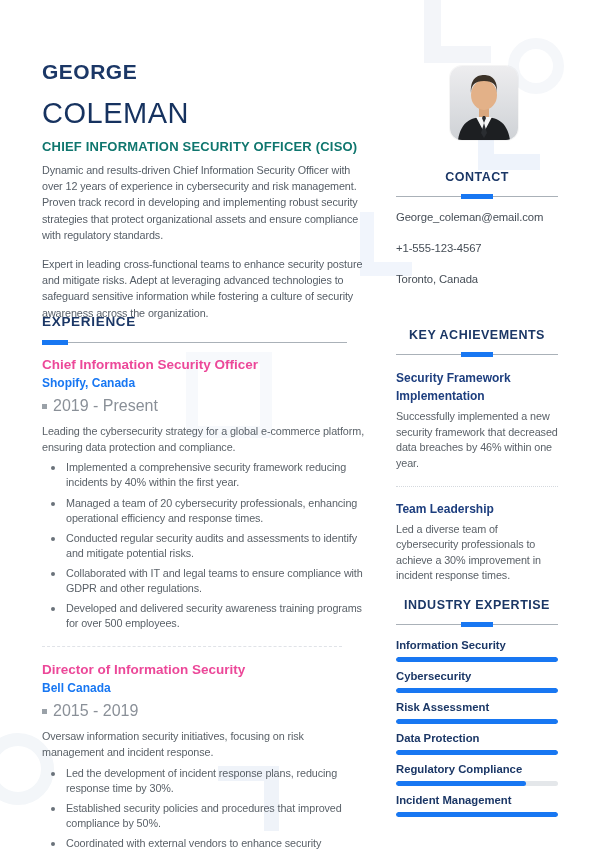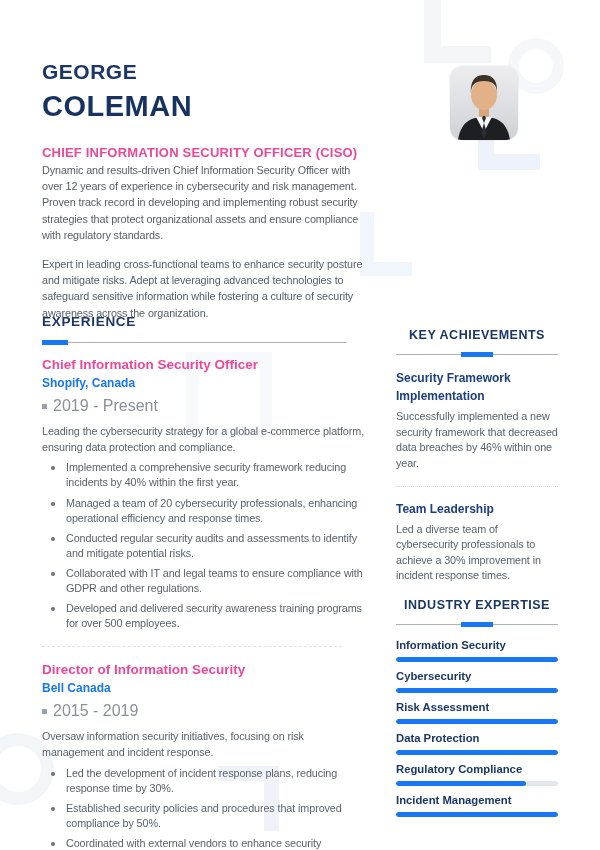--- a/index.html
+++ b/index.html
@@ -12,22 +12,22 @@
   .d1{left:424px;top:-12px;width:50px;height:58px;border-left:17px solid #f3f5f9;border-bottom:17px solid #f3f5f9;}
   .d2{left:508px;top:38px;width:34px;height:34px;border:11px solid #f5f7fa;border-radius:50%;}
   .d3{left:478px;top:96px;width:46px;height:58px;border-left:16px solid #eef3fb;border-bottom:16px solid #eef3fb;}
   .d4{left:360px;top:212px;width:38px;height:50px;border-left:14px solid #f1f5fc;border-bottom:14px solid #f1f5fc;}
   .d5{left:186px;top:352px;width:62px;height:62px;border:12px solid #f7f9fc;}
   .d6{left:-18px;top:733px;width:46px;height:46px;border:13px solid #f3f6f9;border-radius:50%;}
   .d7{left:218px;top:766px;width:46px;height:50px;border-right:15px solid #eff3f9;border-top:15px solid #eff3f9;}
   
   .name-block{position:absolute;left:42px;top:60px;}
   .first-name{font-size:21px;font-weight:700;color:#1b3766;letter-spacing:.5px;}
-  .last-name{font-size:29px;font-weight:700;color:#16325f;letter-spacing:.5px;margin-top:6px;}
-  .job-headline{font-size:13px;font-weight:700;color:#ec4899;margin-top:22px;letter-spacing:.2px;}
+  .last-name{font-size:29px;font-weight:400;color:#16325f;letter-spacing:.5px;margin-top:13px;}
+  .job-headline{font-size:13px;font-weight:700;color:#0f766e;margin-top:9px;letter-spacing:.2px;}
   .photo{position:absolute;left:450px;top:66px;width:68px;height:74px;border-radius:12px;overflow:hidden;box-shadow:0 0 0 1px rgba(0,0,0,.04);}
   
   .summary{position:absolute;left:42px;top:162px;width:324px;}
   .summary p{margin:0 0 13px 0;font-size:10.8px;line-height:1.5;letter-spacing:-.1px;color:#565e67;}
   .experience{position:absolute;left:42px;top:314px;width:324px;}
   .sec-heading-left{font-size:13.5px;font-weight:800;color:#1b3766;letter-spacing:.7px;margin:0 0 11px 0;}
   .sec-line{position:relative;height:5px;margin-bottom:12px;}
   .sec-line .track{position:absolute;left:0;right:0;top:2px;height:1px;background:#aab1b8;}
   .sec-line.left-line{width:305px;}
   .sec-line.left-line .seg{position:absolute;left:0;top:0;width:26px;height:5px;background:#1877f2;}
@@ -135,20 +135,30 @@
       <p class="desc">Oversaw information security initiatives, focusing on risk management and incident response.</p>
       <ul class="bullets">
         <li>Led the development of incident response plans, reducing response time by 30%.</li>
         <li>Established security policies and procedures that improved compliance by 50%.</li>
         <li>Coordinated with external vendors to enhance security measures across all platforms.</li>
 
       </ul>
     </article>
   </section>
 
+  <aside class="contact">
+    <h2 class="sec-heading-right">CONTACT</h2>
+    <div class="sec-line center-line">
+      <span class="track"></span>
+        <span class="seg"></span>
+    </div>
+    <div class="contact-item">George_coleman@email.com</div>
+    <div class="contact-item">+1-555-123-4567</div>
+    <div class="contact-item">Toronto, Canada</div>
+  </aside>
 
   <aside class="achievements">
     <h2 class="sec-heading-right">KEY ACHIEVEMENTS</h2>
     <div class="sec-line center-line">
       <span class="track"></span>
         <span class="seg"></span>
     </div>
     <div>
       <div class="ach-title">Security Framework Implementation</div>
       <p class="ach-desc">Successfully implemented a new security framework that decreased data breaches by 46% within one year.</p>

